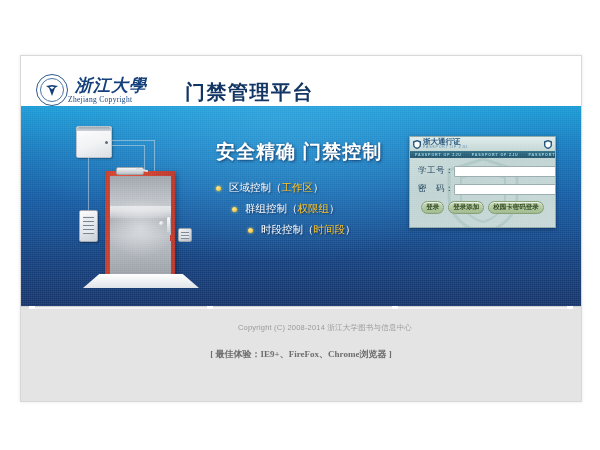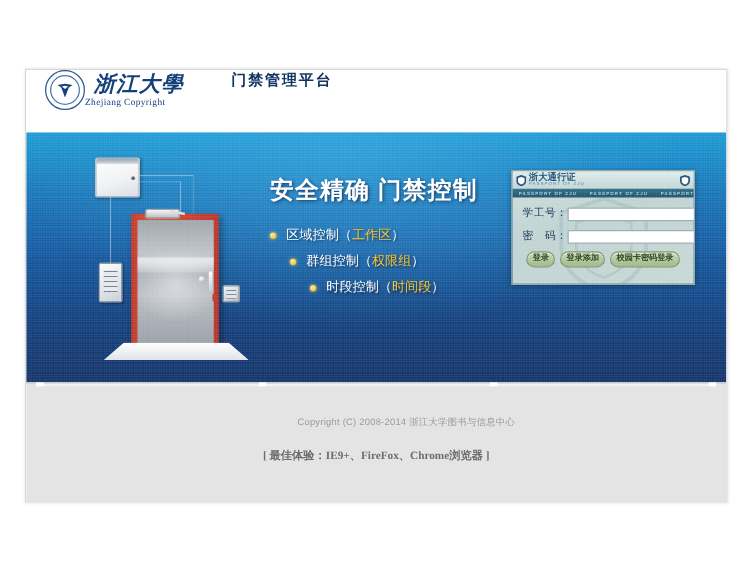--- a/index.html
+++ b/index.html
@@ -12,21 +12,21 @@
     position:absolute;left:20px;top:55px;width:560px;height:345px;
     background:#ffffff;
     border:1px solid #d8d8d8;
     box-shadow:0 0 3px rgba(0,0,0,.10);
     overflow:hidden;
   }
 
   
   .header{
     position:relative;height:50px;background:#ffffff;
-    display:flex;align-items:flex-start;
+    display:flex;align-items:flex-end;
   }
   .logo-wrap{display:flex;align-items:center;margin-left:15px;}
   .seal{
     width:30px;height:30px;border-radius:50%;
     border:1.3px solid #2d5a8e;
     position:relative;flex:0 0 auto;
     background:#ffffff;
   }
   .seal:before{
     content:"";position:absolute;left:3px;top:3px;right:3px;bottom:3px;
@@ -41,21 +41,21 @@
     font-size:17px;font-weight:bold;color:#14407c;
     letter-spacing:1px;font-style:italic;line-height:1;
   }
   .zju-en{
     font-family:"Liberation Serif","DejaVu Serif",serif;
     font-size:7.5px;color:#14407c;letter-spacing:.3px;line-height:1;
     margin-top:2px;
   }
   .zju-names{display:flex;flex-direction:column;justify-content:center;}
   .sys-title{
-    margin-left:38px;font-size:12px;font-weight:bold;color:#123563;
+    margin-left:38px;font-size:20px;font-weight:bold;color:#123563;
     letter-spacing:1.5px;
   }
 
   
   .banner{
     position:relative;height:200px;overflow:hidden;
     background:
       radial-gradient(ellipse 380px 200px at 46% 8%, rgba(60,170,225,.55) 0%, rgba(60,170,225,0) 70%),
       linear-gradient(180deg,#1a9ad4 0%,#1878bb 22%,#15599f 48%,#15417e 76%,#16346a 100%);
   }
@@ -224,21 +224,21 @@
     border-top:1px solid #cfcfcf;
   }
   .footer:before{
     content:"";position:absolute;left:8px;right:8px;top:0;height:2px;
     background:#f2f2f2;
   }
   .tick{position:absolute;top:-1px;width:6px;height:3px;background:#ffffff;}
   .ft-line{
     text-align:center;color:#9a9a9a;
   }
-  .ft1{font-size:7.5px;margin-top:26px;letter-spacing:.2px;padding-left:48px;}
+  .ft1{font-size:7.5px;margin-top:16px;letter-spacing:.2px;padding-left:48px;}
   .ft2{
     font-size:9px;color:#6d6d6d;margin-top:15px;font-weight:bold;
     font-family:"Liberation Serif","DejaVu Serif",serif;
   }
 </style>
 </head>
 <body>
 
 <div class="shell">
 

